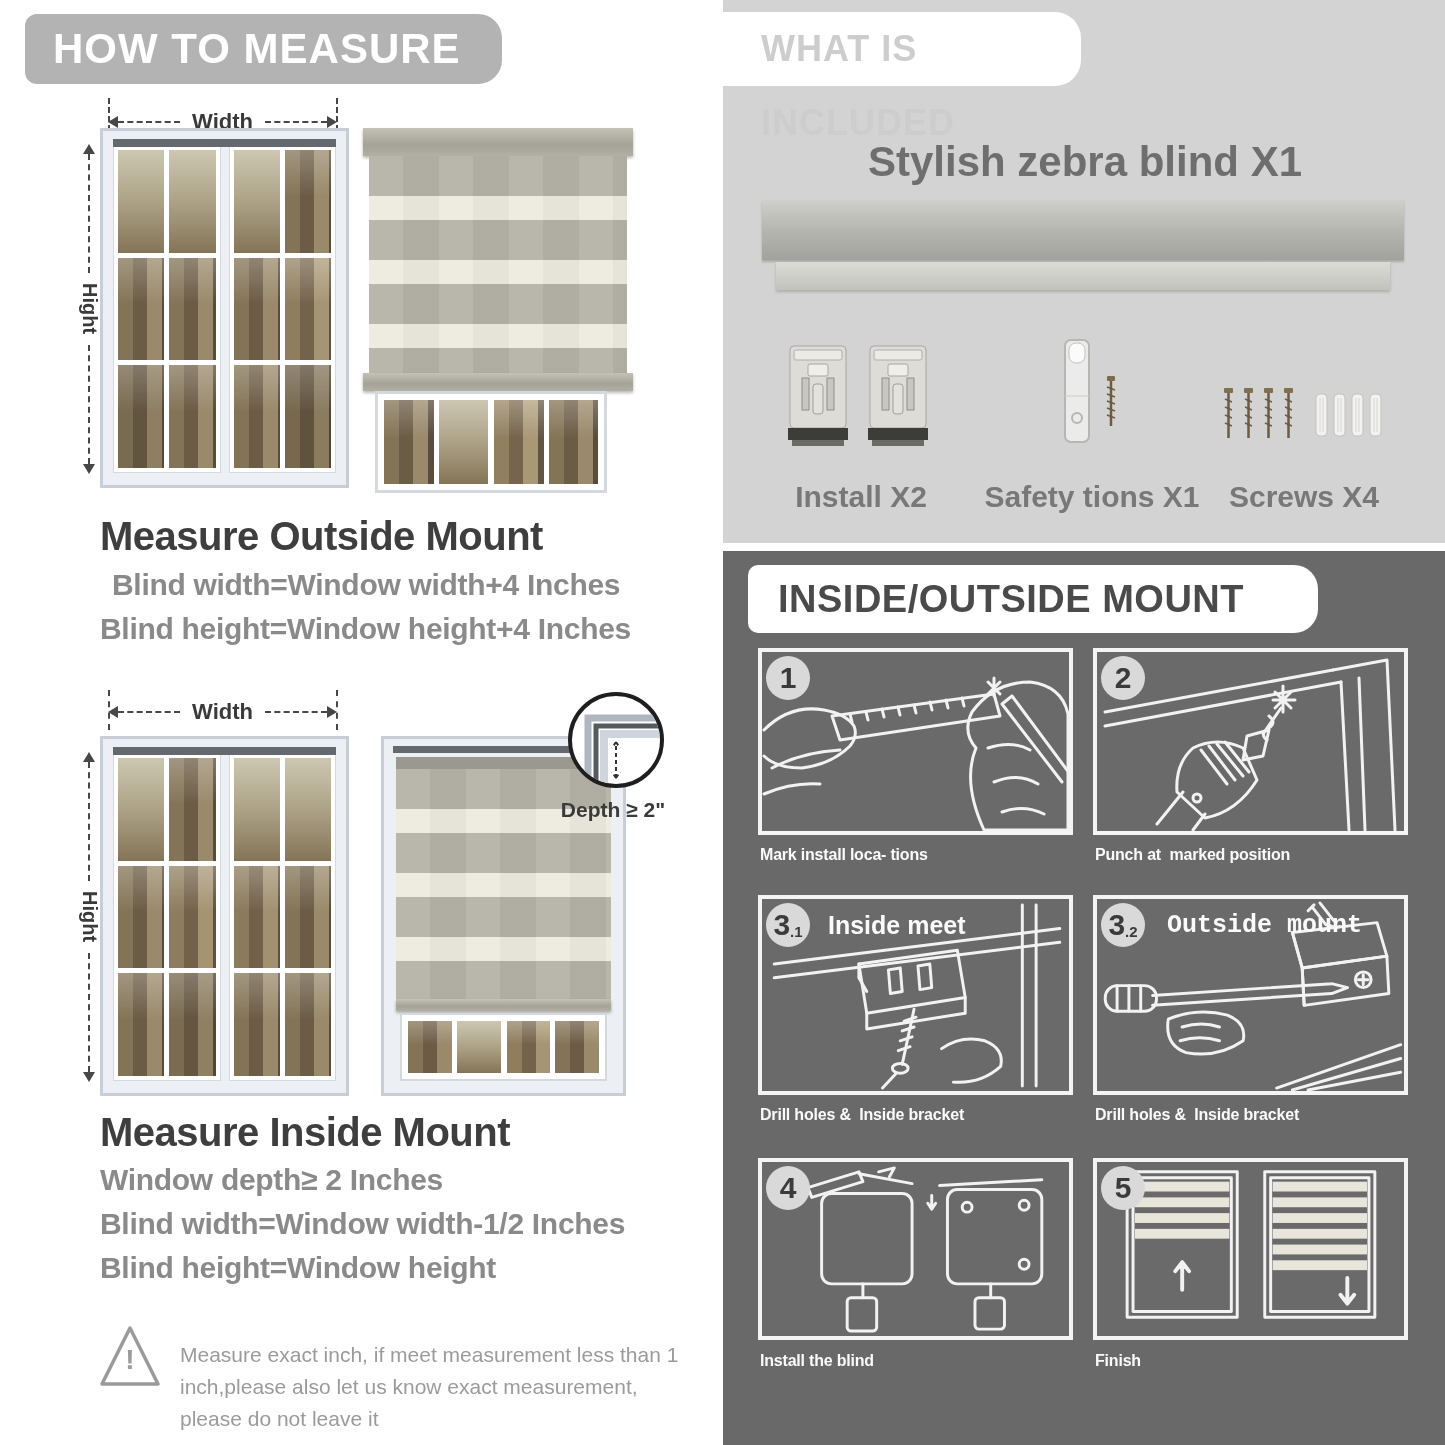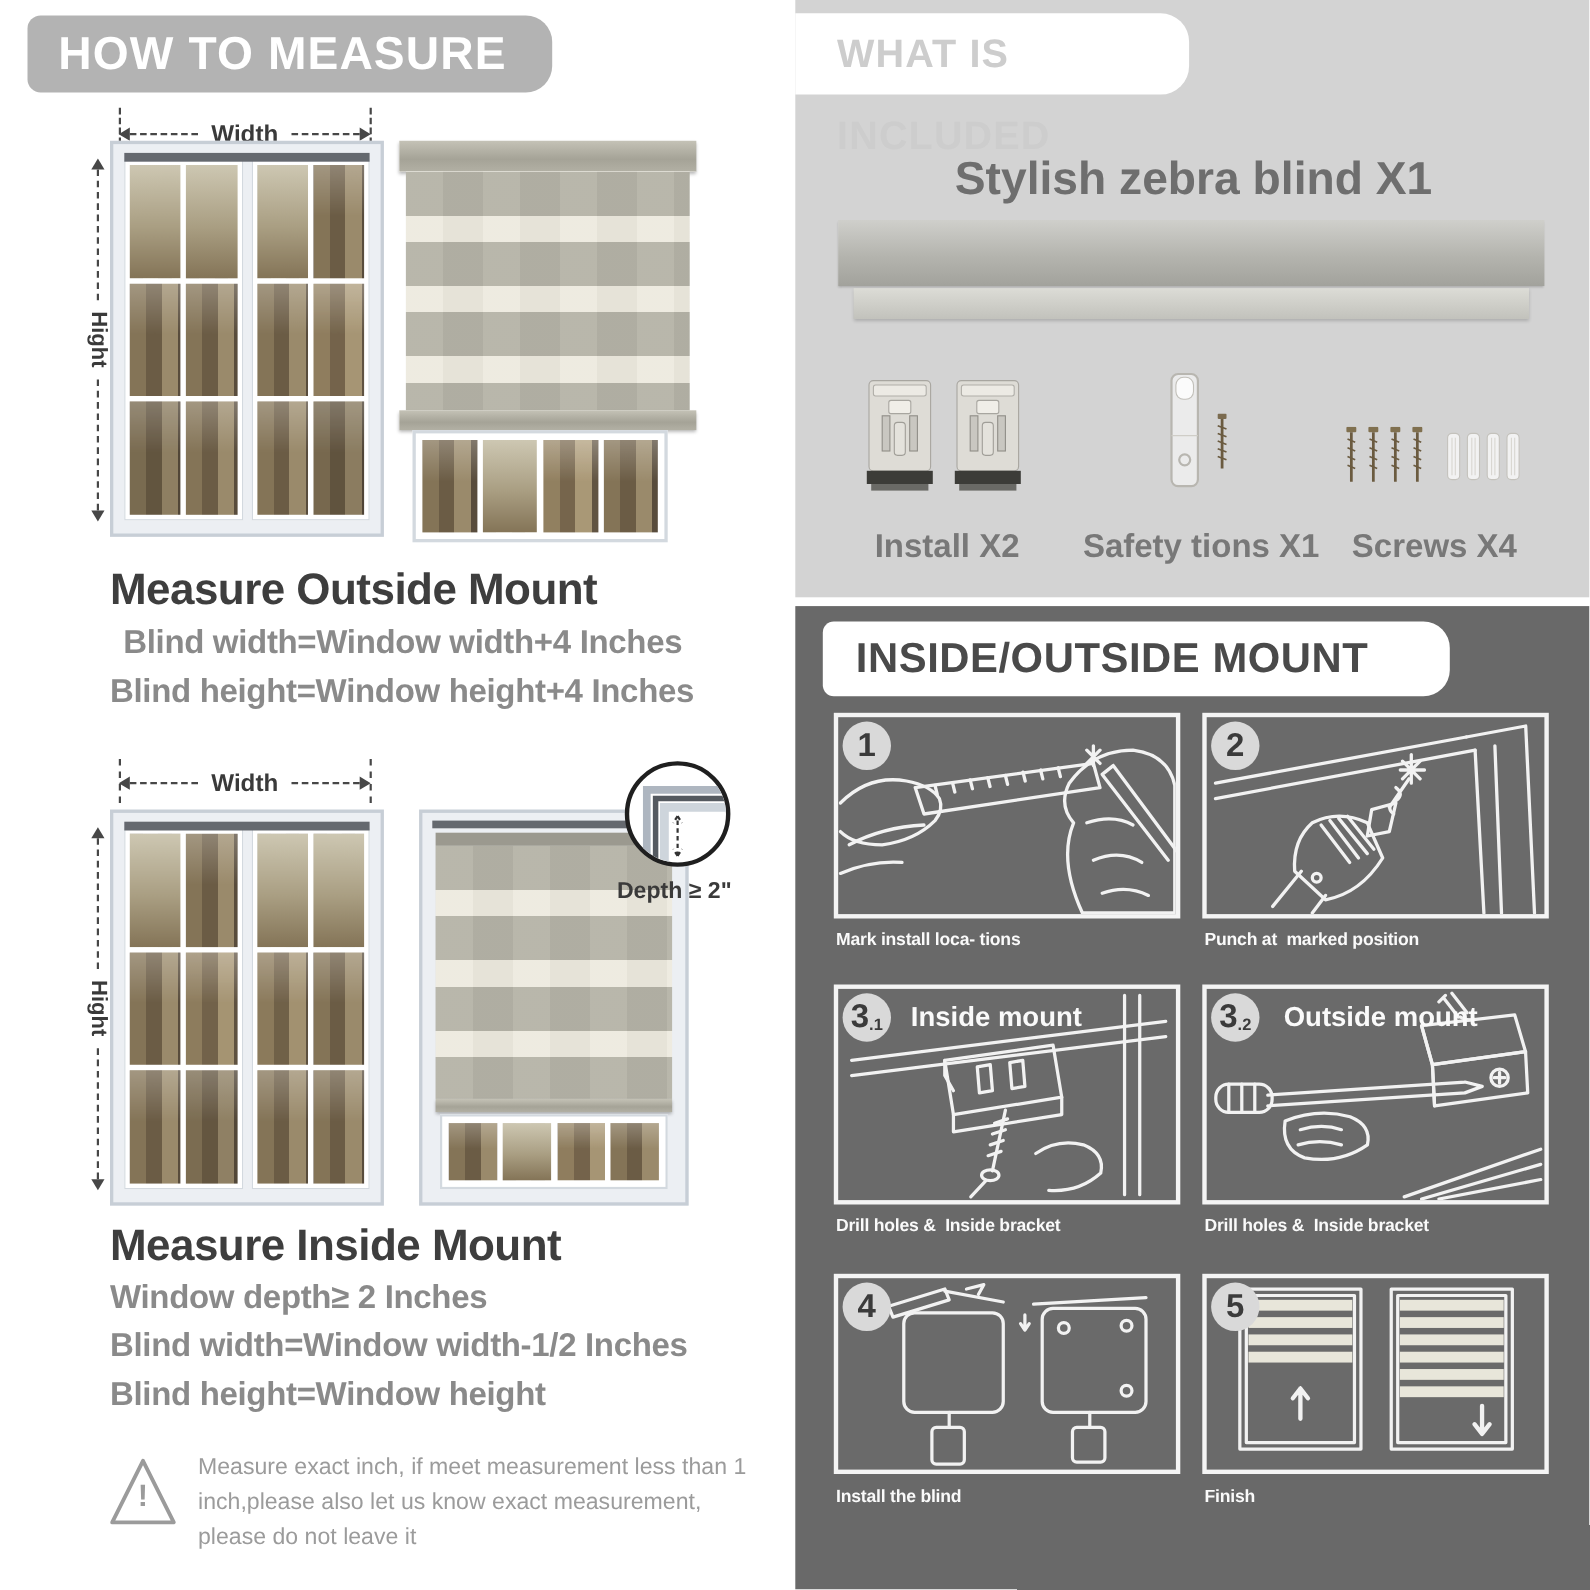--- a/index.html
+++ b/index.html
@@ -50,21 +50,21 @@
   .sec-title{font-size:40px;font-weight:bold;color:#3e3e3e;letter-spacing:-0.5px;}
   .rule-line{font-size:30px;font-weight:bold;color:#8a8a8a;letter-spacing:-0.3px;}
 
   .win2{background:#eceff3;border:3px solid #c7ced6;box-sizing:border-box;padding:12px;}
   .win2::before{content:"";position:absolute;left:9px;right:9px;top:7px;height:7px;background:#65696f;}
   .blind-in-rail{background:#9b998f;}
   .depth-circle{border:4px solid #1f1f1f;border-radius:50%;background:#ffffff;overflow:hidden;}
   .depth-lbl{font-size:21px;font-weight:bold;color:#3a3a3a;text-align:center;}
 
   .warn-tri{width:66px;height:70px;}
-  .warn-text{font-size:21px;line-height:32px;color:#9b9b9b;font-weight:500;width:500px;}
+  .warn-text{font-size:21px;line-height:32px;color:#9b9b9b;font-weight:500;width:500px;margin-top:21px;}
 
   
   .rt-panel{left:723px;top:0;width:722px;height:543px;background:#d3d3d3;}
   .rt-header{left:723px;top:12px;width:358px;height:74px;background:#ffffff;border-radius:0 26px 26px 0;
     color:#cdcdcd;font-weight:bold;font-size:36px;line-height:74px;padding-left:38px;
     box-sizing:border-box;letter-spacing:1px;}
   .rt-product{left:830px;top:138px;width:510px;text-align:center;font-size:42px;font-weight:bold;color:#6e6e6e;}
   .rt-rail-main{left:762px;top:200px;width:642px;height:60px;
     background:linear-gradient(180deg,#cfcfcb,#b4b4ae 55%,#a2a29c);box-shadow:0 2px 2px rgba(0,0,0,.2);}
   .rt-rail-low{left:776px;top:262px;width:614px;height:28px;
@@ -345,21 +345,21 @@
     <path d="M152,112 L140,168"></path>
     <path d="M154,120 l-12,4 M152,130 l-12,4 M150,140 l-12,4 M148,150 l-12,4"></path>
     <ellipse cx="138" cy="172" rx="8" ry="5"></ellipse>
     <path d="M134,177 L120,192"></path>
     <path d="M180,152 Q200,138 224,144 Q244,152 240,170 Q220,188 192,186"></path>
   </svg>
   <div class="badge">
       <span>3</span>
       <span class="sub">.1</span>
     </div>
-  <div class="step-title" style="left:66px;">Inside mount</div>
+  <div class="step-title" style="left:66px;">Inside meet</div>
 </div>
 <div class="abs step-caption" style="left:760px;top:1106px;">Drill holes &amp;  Inside bracket</div>
 
 <div class="abs step" style="left:1093px;top:895px;width:315px;height:200px;">
   <svg viewBox="0 0 307 195" class="lineart">
     <path d="M180,192 L306,148 M196,194 L306,162 M212,194 L306,176"></path>
     <path d="M196,34 L282,24 L292,58 L206,70 Z"></path>
     <path d="M206,70 L292,58 L294,96 L208,108 Z"></path>
     <path d="M196,34 L206,70 L208,108"></path>
     <circle cx="268" cy="82" r="8"></circle>
@@ -368,21 +368,21 @@
     <path d="M54,98 L236,86 M54,108 L236,96 M236,86 L252,90 L236,96"></path>
     <rect x="6" y="88" width="52" height="26" rx="12"></rect>
     <path d="M18,88 l0,26 M30,88 l0,26 M42,88 l0,26"></path>
     <path d="M70,122 Q100,110 130,118 Q150,126 146,144 Q120,162 88,156 Q66,148 70,122 Z"></path>
     <path d="M84,130 Q104,124 122,130 M82,144 Q102,138 122,144"></path>
   </svg>
   <div class="badge">
       <span>3</span>
       <span class="sub">.2</span>
     </div>
-  <div class="step-title" style="left:70px;">Outside mount</div>
+  <div class="step-title" style="left:70px;font-family:Liberation Mono, monospace;">Outside mount</div>
 </div>
 <div class="abs step-caption" style="left:1095px;top:1106px;">Drill holes &amp;  Inside bracket</div>
 
 <div class="abs step" style="left:758px;top:1158px;width:315px;height:182px;">
   <svg viewBox="0 0 307 177" class="lineart">
     <path d="M44,26 L96,10 L100,20 L48,36 Z"></path>
     <path d="M96,12 L150,22"></path>
     <path d="M116,10 l16,-4 l-5,9"></path>
     <rect x="58" y="32" width="92" height="92" rx="10"></rect>
     <path d="M100,124 l0,14"></path>

